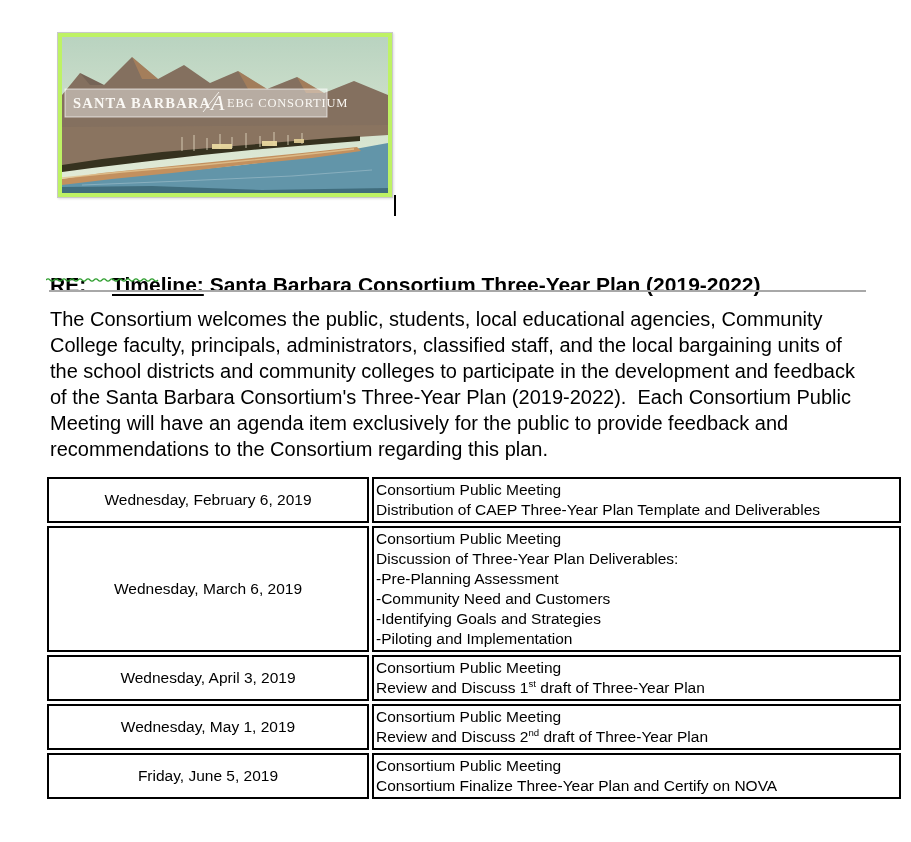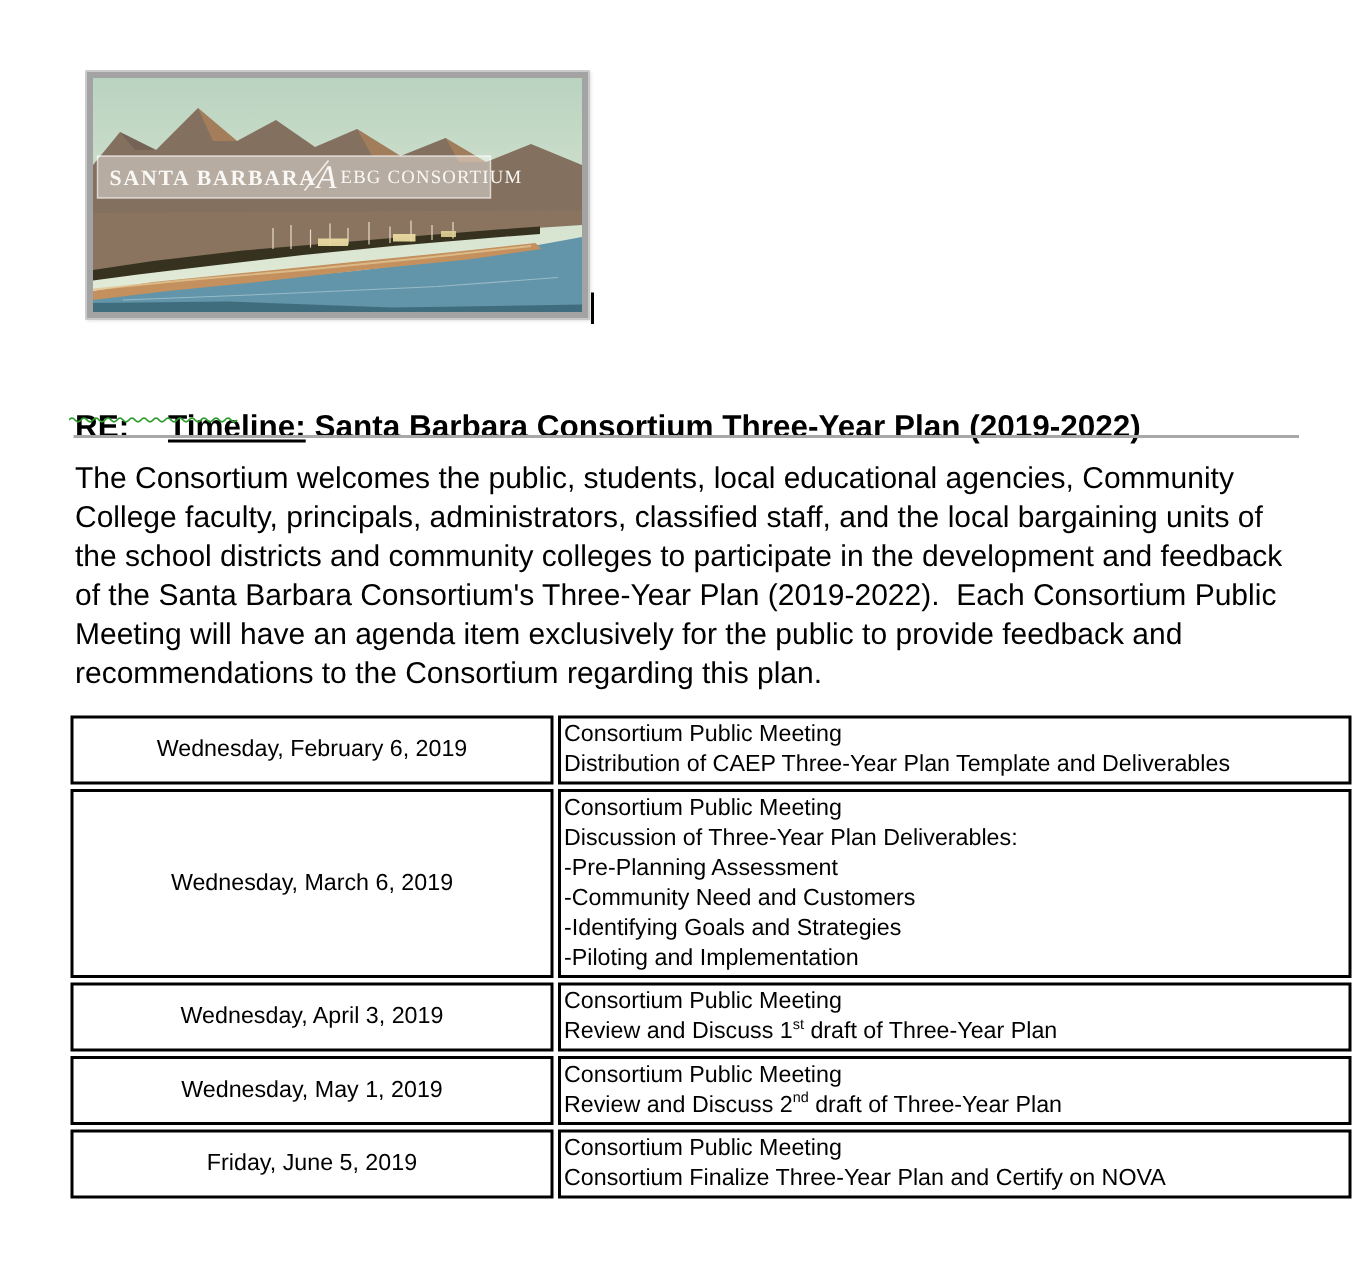--- a/index.html
+++ b/index.html
@@ -1,21 +1,21 @@
 <!DOCTYPE html>
 <html style="--c-text: #000000; --c-rule_gray: #a8a8a8; --c-spellcheck_green: #2e9e2e; --c-table_border: #000000; --c-frame_border: #c9c9c9; --c-caret: #000000; --c-banner_sky_top: #b9d3c0; --c-banner_sky_bottom: #e6edd9; --c-banner_mountain: #84705f; --c-banner_mountain_shadow: #6a5c50; --c-banner_sunlit: #c08a58; --c-banner_haze: #8a7460; --c-banner_trees: #36321f; --c-banner_beach: #c3905e; --c-banner_beach_light: #e2c491; --c-banner_ocean: #6295a9; --c-banner_ocean_dark: #35606f; --c-banner_band: rgba(255,255,255,0.42); --c-banner_text: #faf8f4;"><head>
 <meta charset="utf-8">
 <style>
   html,body{margin:0;padding:0;background:#fff;}
   .page{position:relative;width:911px;height:842px;background:#fff;overflow:hidden;
         font-family:"Liberation Sans",sans-serif;color:#000;}
 
   
-  .banner-frame{position:absolute;left:57px;top:47px;width:326px;height:156px;
-                background:#a3a3a3;padding:4px;border:1px solid var(--c-frame_border,#c9c9c9);
+  .banner-frame{position:absolute;left:57px;top:32px;width:326px;height:156px;
+                background:#bef264;padding:4px;border:1px solid var(--c-frame_border,#c9c9c9);
                 box-shadow:1px 1px 2px rgba(0,0,0,.12);}
   .banner-frame svg{display:block;}
   .banner-serif{font-family:"Liberation Serif",serif;}
 
   .caret{position:absolute;left:394px;top:195px;width:2px;height:21px;
          background:var(--c-caret,#000);}
 
   
   .re-block{position:absolute;left:50px;top:240px;width:816px;display:flex;
             font-weight:bold;font-size:21px;line-height:21px;margin-top:34px;}

